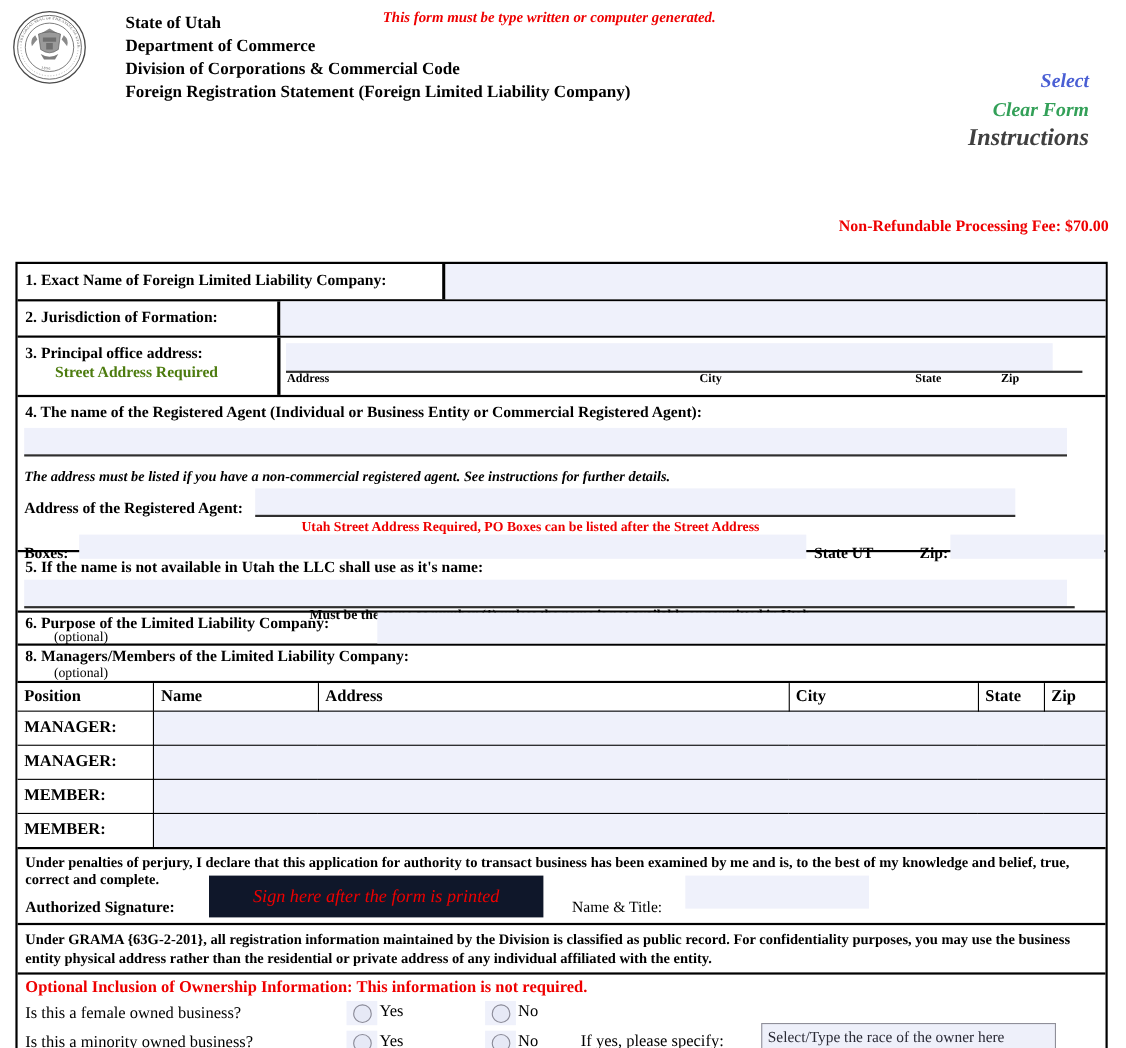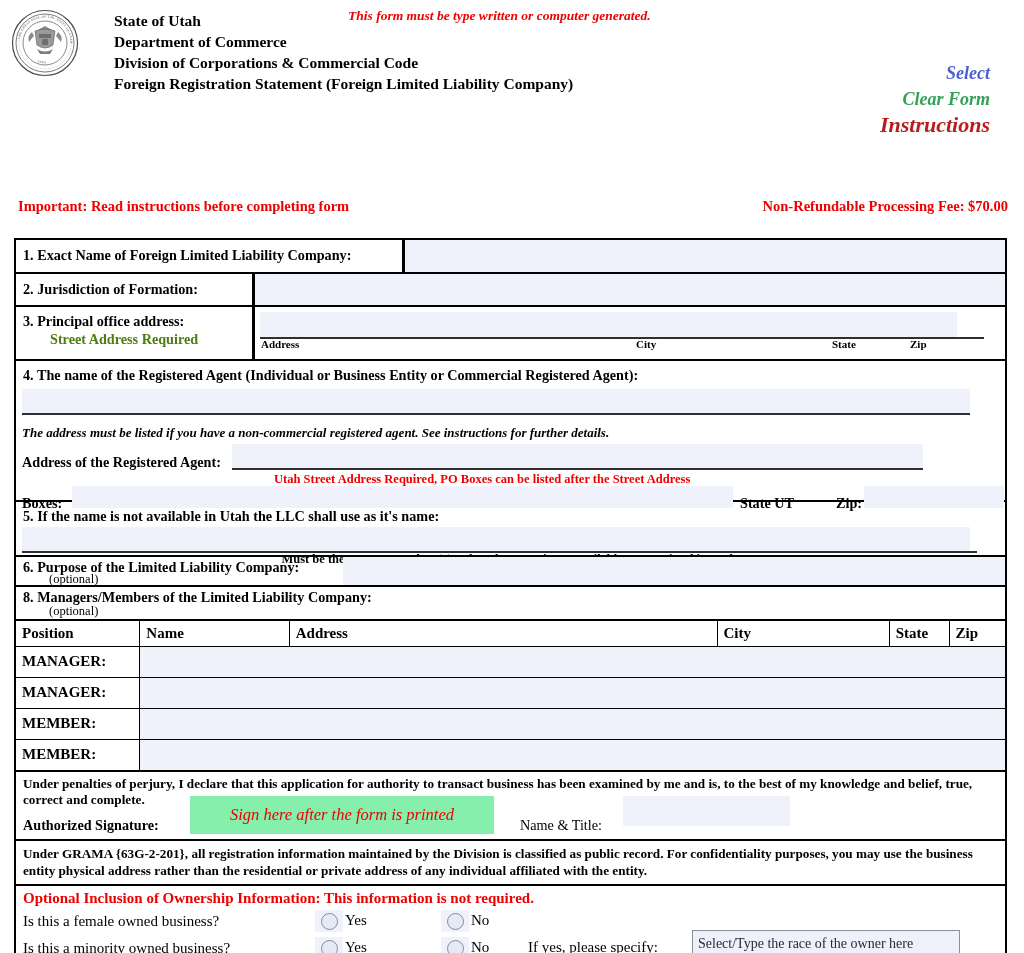--- a/index.html
+++ b/index.html
@@ -62,21 +62,21 @@
   }
   .link-stack .lk {
     display: block;
     font-weight: bold;
     font-style: italic;
     cursor: pointer;
     line-height: 26px;
   }
   .lk-print { color: #4a5fd4; font-size: 18px; }
   .lk-clear { color: #33a058; font-size: 18px; }
-  .lk-instr { color: #b91c1c; font-size: 22px; }
+  .lk-instr { color: #404040; font-size: 22px; }
 
   
   .notice-row {
     position: absolute;
     left: 14px;
     top: 198px;
     width: 996px;
     height: 20px;
   }
   .notice-left, .notice-right {
@@ -269,21 +269,21 @@
   .rp .sigline {
     position: relative;
     height: 30px;
     margin-top: 1px;
   }
   .rp .sig-lbl { position: absolute; left: 0; top: 8px; }
   .rp .sig-box {
     position: absolute;
     left: 167px; top: -13px;
     width: 304px; height: 38px;
-    background: #86efac;
+    background: #0f172a;
     color: #ee0000;
     font-style: italic;
     font-size: 16.5px;
     display: flex;
     align-items: center;
     justify-content: center;
   }
   .rp .nt-lbl {
     position: absolute; left: 497px; top: 8px;
     font-weight: normal; font-size: 14.2px;
@@ -398,21 +398,20 @@
     <div class="typewritten-note">This form must be type written or computer generated.</div>
 
     <div class="link-stack">
       <span class="lk lk-print">Select</span>
       <span class="lk lk-clear">Clear Form</span>
       <span class="lk lk-instr">Instructions</span>
     </div>
   </div>
 
   <div class="notice-row">
-    <div class="notice-left">Important:  Read instructions before completing form</div>
     <div class="notice-right">Non-Refundable Processing Fee: $70.00</div>
   </div>
 
   <div class="form">
 
     <div class="row r1">
       <span class="lbl l">1.  Exact Name of Foreign Limited Liability Company:</span>
       <span class="vdiv"></span>
       <input class="field" type="text" placeholder="" style="">
     </div>

